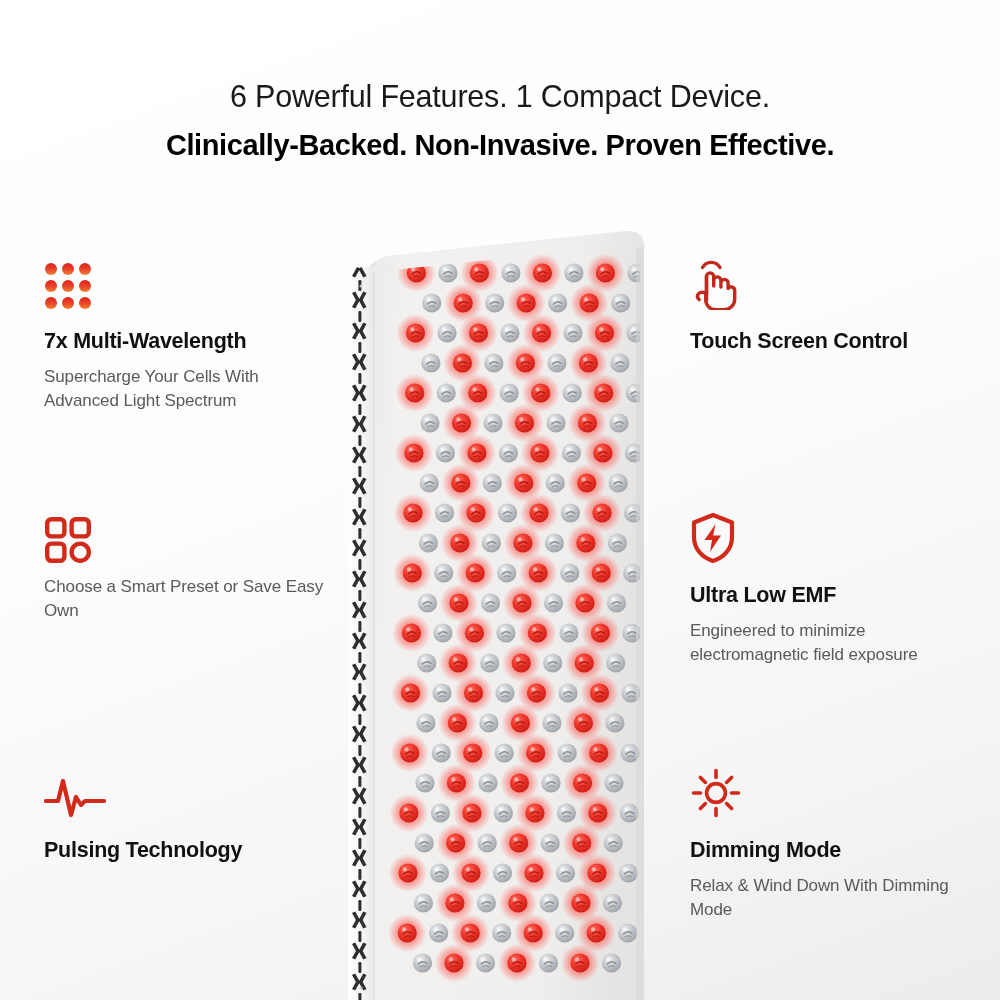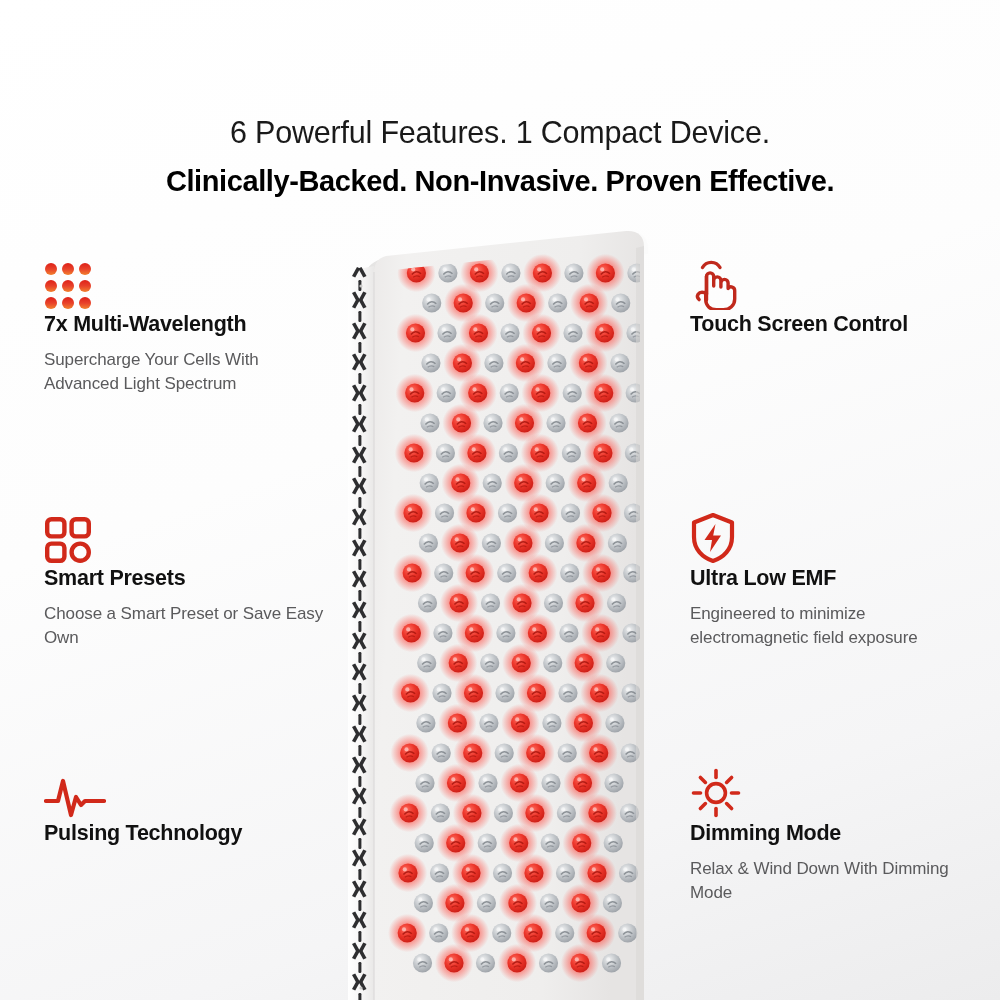--- a/index.html
+++ b/index.html
@@ -31,21 +31,20 @@
     width: 1000px;
     text-align: center;
   }
   #headline-line1 {
     font-size: 30.5px;
     font-weight: 400;
     letter-spacing: -0.2px;
     color: #1a1a1a;
     line-height: 1.22;
     white-space: nowrap;
-    margin-top: 36px;
   }
   #headline-line2 {
     font-size: 29px;
     font-weight: 700;
     letter-spacing: -0.4px;
     color: #000000;
     line-height: 1.22;
     margin-top: 13px;
     white-space: nowrap;
   }
@@ -68,21 +67,21 @@
     display: flex;
     align-items: flex-end;
   }
   .feature-icon svg { display: block; }
 
   .feature-title {
     font-size: 21.5px;
     font-weight: 700;
     color: #111111;
     letter-spacing: -0.25px;
-    margin-top: 2px;
+    margin-top: 19px;
     line-height: 1.15;
     white-space: nowrap;
   }
   .feature-desc {
     font-size: 17px;
     font-weight: 400;
     color: #5a5a5c;
     letter-spacing: -0.1px;
     line-height: 1.42;
     margin-top: 11px;
@@ -1134,21 +1133,20 @@
 
     <div class="feature" id="feat-l-1">
       <div class="feature-icon">
         <svg width="48" height="48" viewBox="0 0 48 48" fill="none" stroke="#D1291A" stroke-width="4.4">
           <rect x="3.2" y="3.2" width="17.2" height="17.2" rx="4.2"></rect>
           <rect x="27.6" y="3.2" width="17.2" height="17.2" rx="4.2"></rect>
           <rect x="3.2" y="27.6" width="17.2" height="17.2" rx="4.2"></rect>
           <circle cx="36.2" cy="36.2" r="8.6"></circle>
         </svg>
       </div>
-      <div class="feature-title">Smart Presets</div>
       <div class="feature-desc">Choose a Smart Preset or Save Easy Own</div>
     </div>
 
     <div class="feature" id="feat-l-2">
       <div class="feature-icon">
         <svg width="62" height="44" viewBox="0 0 62 44" fill="none" stroke="#D1291A" stroke-width="4.2" stroke-linecap="round" stroke-linejoin="round">
           <path d="M2,26 H14 L19,6 L27,40 L32,22 L37,30 L41,26 H60"></path>
         </svg>
       </div>
       <div class="feature-title">Pulsing Technology</div>

